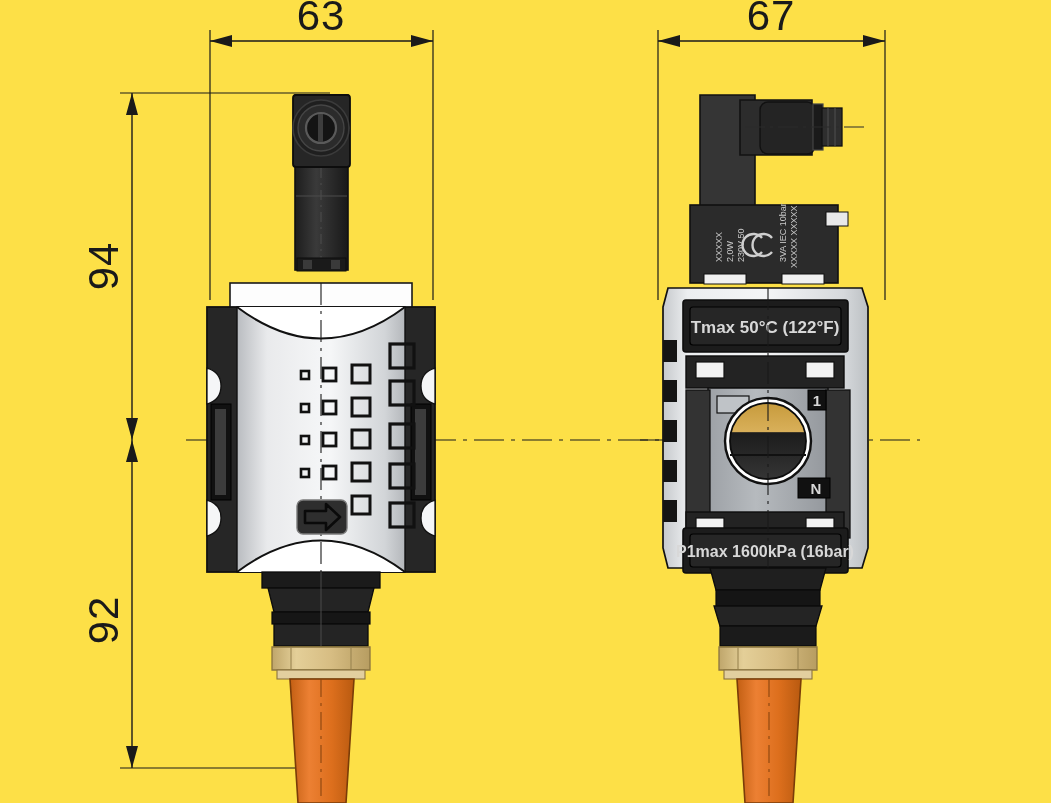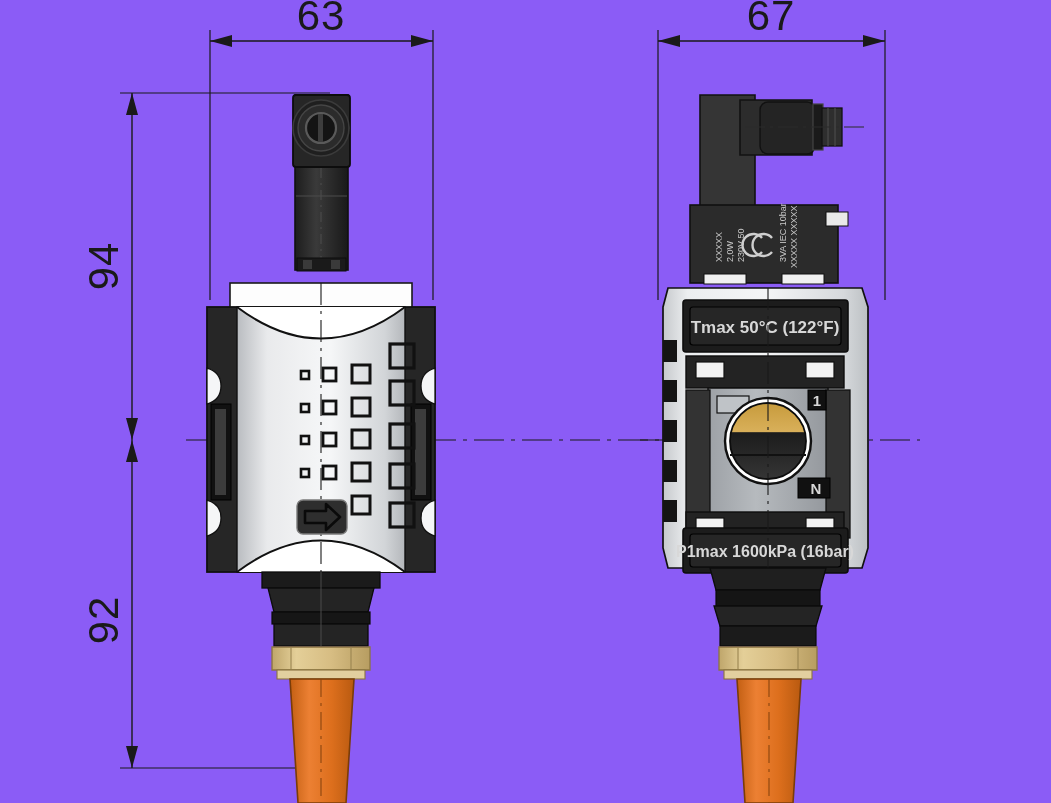--- a/index.html
+++ b/index.html
@@ -1,17 +1,17 @@
 <!DOCTYPE html>
 <html><head>
 <meta charset="utf-8">
 <style>
   html,body{margin:0;padding:0;background:#ffffff;}
   body{width:1051px;height:803px;font-family:"Liberation Sans",sans-serif;overflow:hidden;}
-  #stage{position:relative;width:1051px;height:803px;background:#8b5cf6;}
+  #stage{position:relative;width:1051px;height:803px;background:#fde047;}
   svg{display:block;}
   .dimtxt{font-family:"Liberation Sans",sans-serif;font-size:42px;fill:#1a1a1a;letter-spacing:1px;}
   .lbl{font-family:"Liberation Sans",sans-serif;font-weight:bold;fill:#d8d8d8;}
   .tiny{font-family:"Liberation Sans",sans-serif;fill:#c8c8c8;}
 </style>
 </head>
 <body>
 
 <div id="stage">
 <svg width="1051" height="803" viewBox="0 0 1051 803" xmlns="http://www.w3.org/2000/svg">

